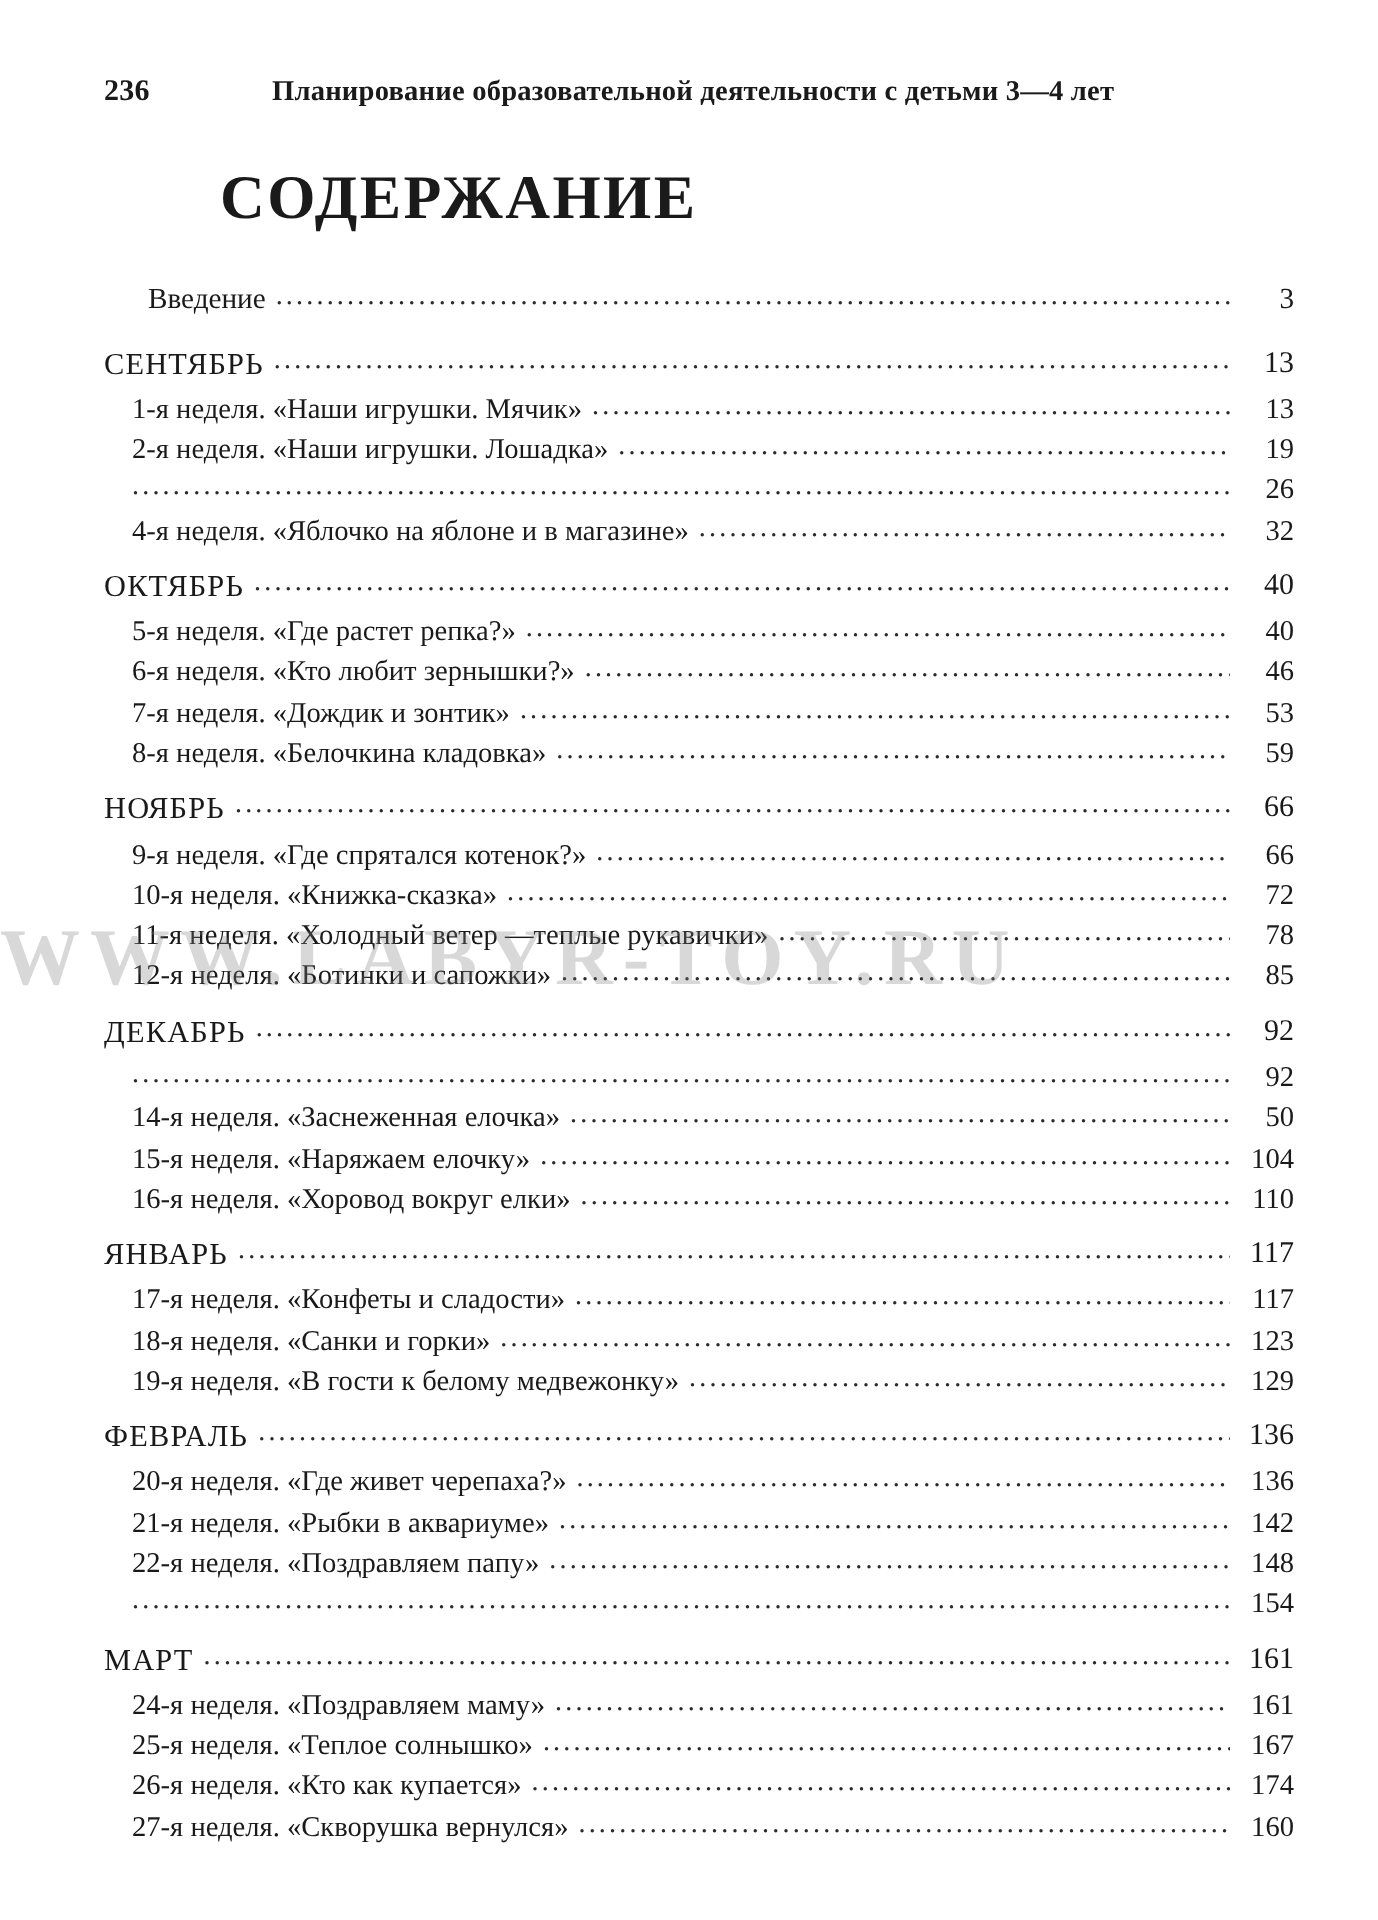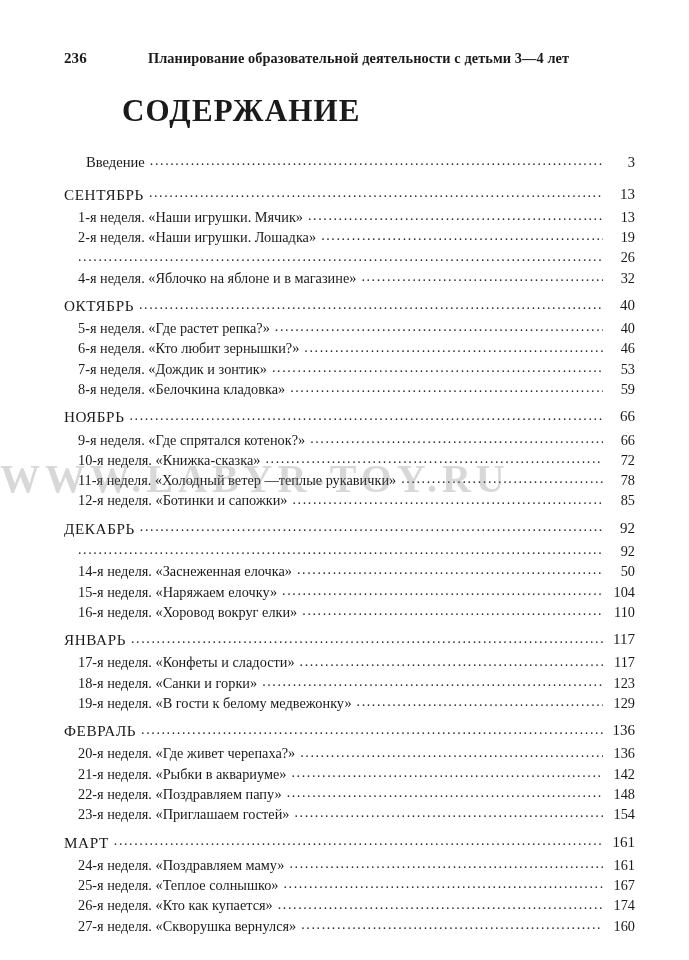--- a/index.html
+++ b/index.html
@@ -13,21 +13,21 @@
     font-family: "Liberation Serif", serif;
     color: #1a1a1a;
     position: relative;
     overflow: hidden;
   }
   .page {
     position: relative;
     width: 689px;
     height: 960px;
     box-sizing: border-box;
-    padding: 12px;
+    padding: 0;
   }
   .running-head {
     display: flex;
     align-items: baseline;
     padding: 22px 40px 0 52px;
     font-family: "Liberation Serif", serif;
     font-weight: bold;
     font-size: 14.5px;
     letter-spacing: 0.1px;
   }
@@ -50,21 +50,21 @@
     font-weight: bold;
     font-size: 31px;
     letter-spacing: 1.2px;
   }
   .toc {
     margin-top: 26px;
     padding: 0 42px 0 52px;
   }
   .toc-row {
     display: flex;
-    align-items: center;
+    align-items: flex-start;
     font-size: 14.6px;
     line-height: 1.0;
     white-space: nowrap;
   }
   .toc-row .label {
     flex: 0 0 auto;
     padding-right: 5px;
   }
   .toc-row .dots {
     flex: 1 1 auto;
@@ -284,21 +284,20 @@
         <span class="label">21-я неделя. «Рыбки в аквариуме»</span>
         <span class="dots">.......................................................................................................................</span>
         <span class="page-num">142</span>
       </div>
       <div class="toc-row row-week">
         <span class="label">22-я неделя. «Поздравляем папу»</span>
         <span class="dots">.......................................................................................................................</span>
         <span class="page-num">148</span>
       </div>
       <div class="toc-row row-week">
-        <span class="label">23-я неделя. «Приглашаем гостей»</span>
         <span class="dots">.......................................................................................................................</span>
         <span class="page-num">154</span>
       </div>
       <div class="toc-row row-month">
         <span class="label">МАРТ</span>
         <span class="dots">.......................................................................................................................</span>
         <span class="page-num">161</span>
       </div>
       <div class="toc-row row-week">
         <span class="label">24-я неделя. «Поздравляем маму»</span>

